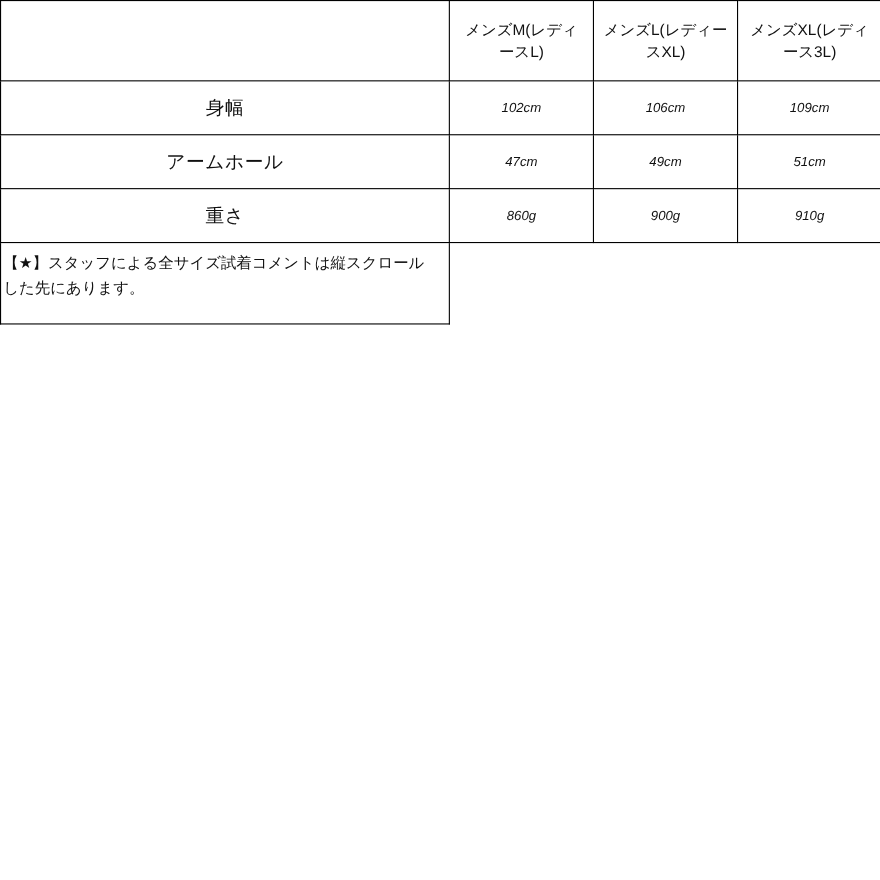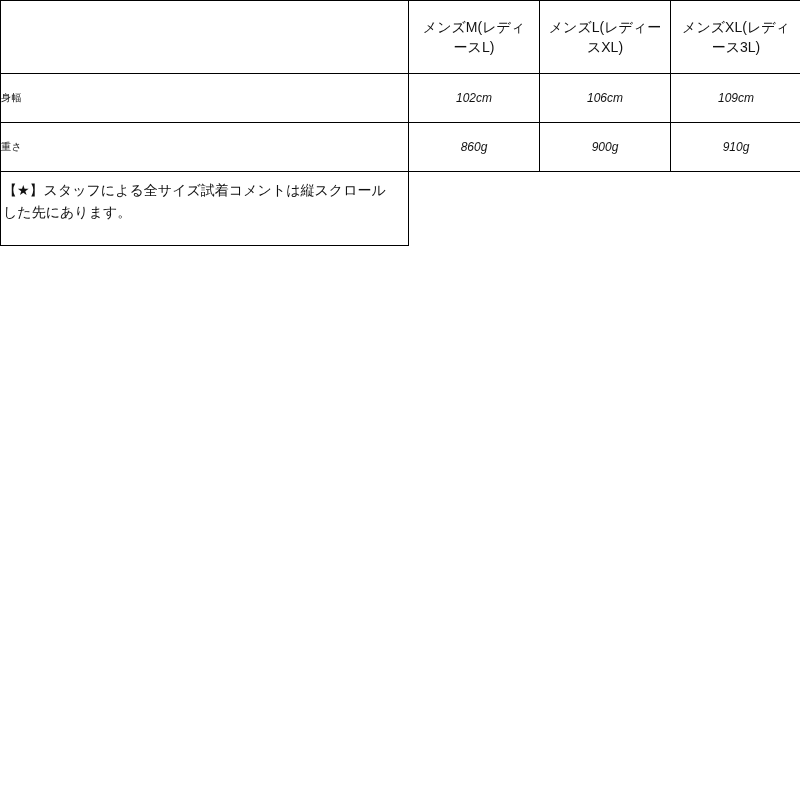--- a/index.html
+++ b/index.html
@@ -47,21 +47,22 @@
   thead th.header-size {
     height: 73px;
     text-align: center;
     font-size: 14px;
     line-height: 1.45;
     padding: 4px 8px;
     word-break: break-all;
   }
   tbody td.row-label {
     height: 49px;
-    font-size: 10px;
+    text-align: center;
+    font-size: 17px;
     letter-spacing: 0.5px;
   }
   tbody td.row-value {
     height: 49px;
     text-align: center;
     font-size: 12px;
     font-style: italic;
   }
   tr.note-row td.note-cell {
     height: 74px;
@@ -96,20 +97,26 @@
       </tr>
     </thead>
     <tbody>
       <tr>
         <td class="row-label">身幅</td>
         <td class="row-value">102cm</td>
         <td class="row-value">106cm</td>
         <td class="row-value">109cm</td>
       </tr>
       <tr>
+        <td class="row-label">アームホール</td>
+        <td class="row-value">47cm</td>
+        <td class="row-value">49cm</td>
+        <td class="row-value">51cm</td>
+      </tr>
+      <tr>
         <td class="row-label">重さ</td>
         <td class="row-value">860g</td>
         <td class="row-value">900g</td>
         <td class="row-value">910g</td>
       </tr>
       <tr class="note-row">
         <td class="note-cell">【★】スタッフによる全サイズ試着コメントは縦スクロールした先にあります。</td>
         <td class="note-empty"></td>
         <td class="note-empty"></td>
         <td class="note-empty"></td>

